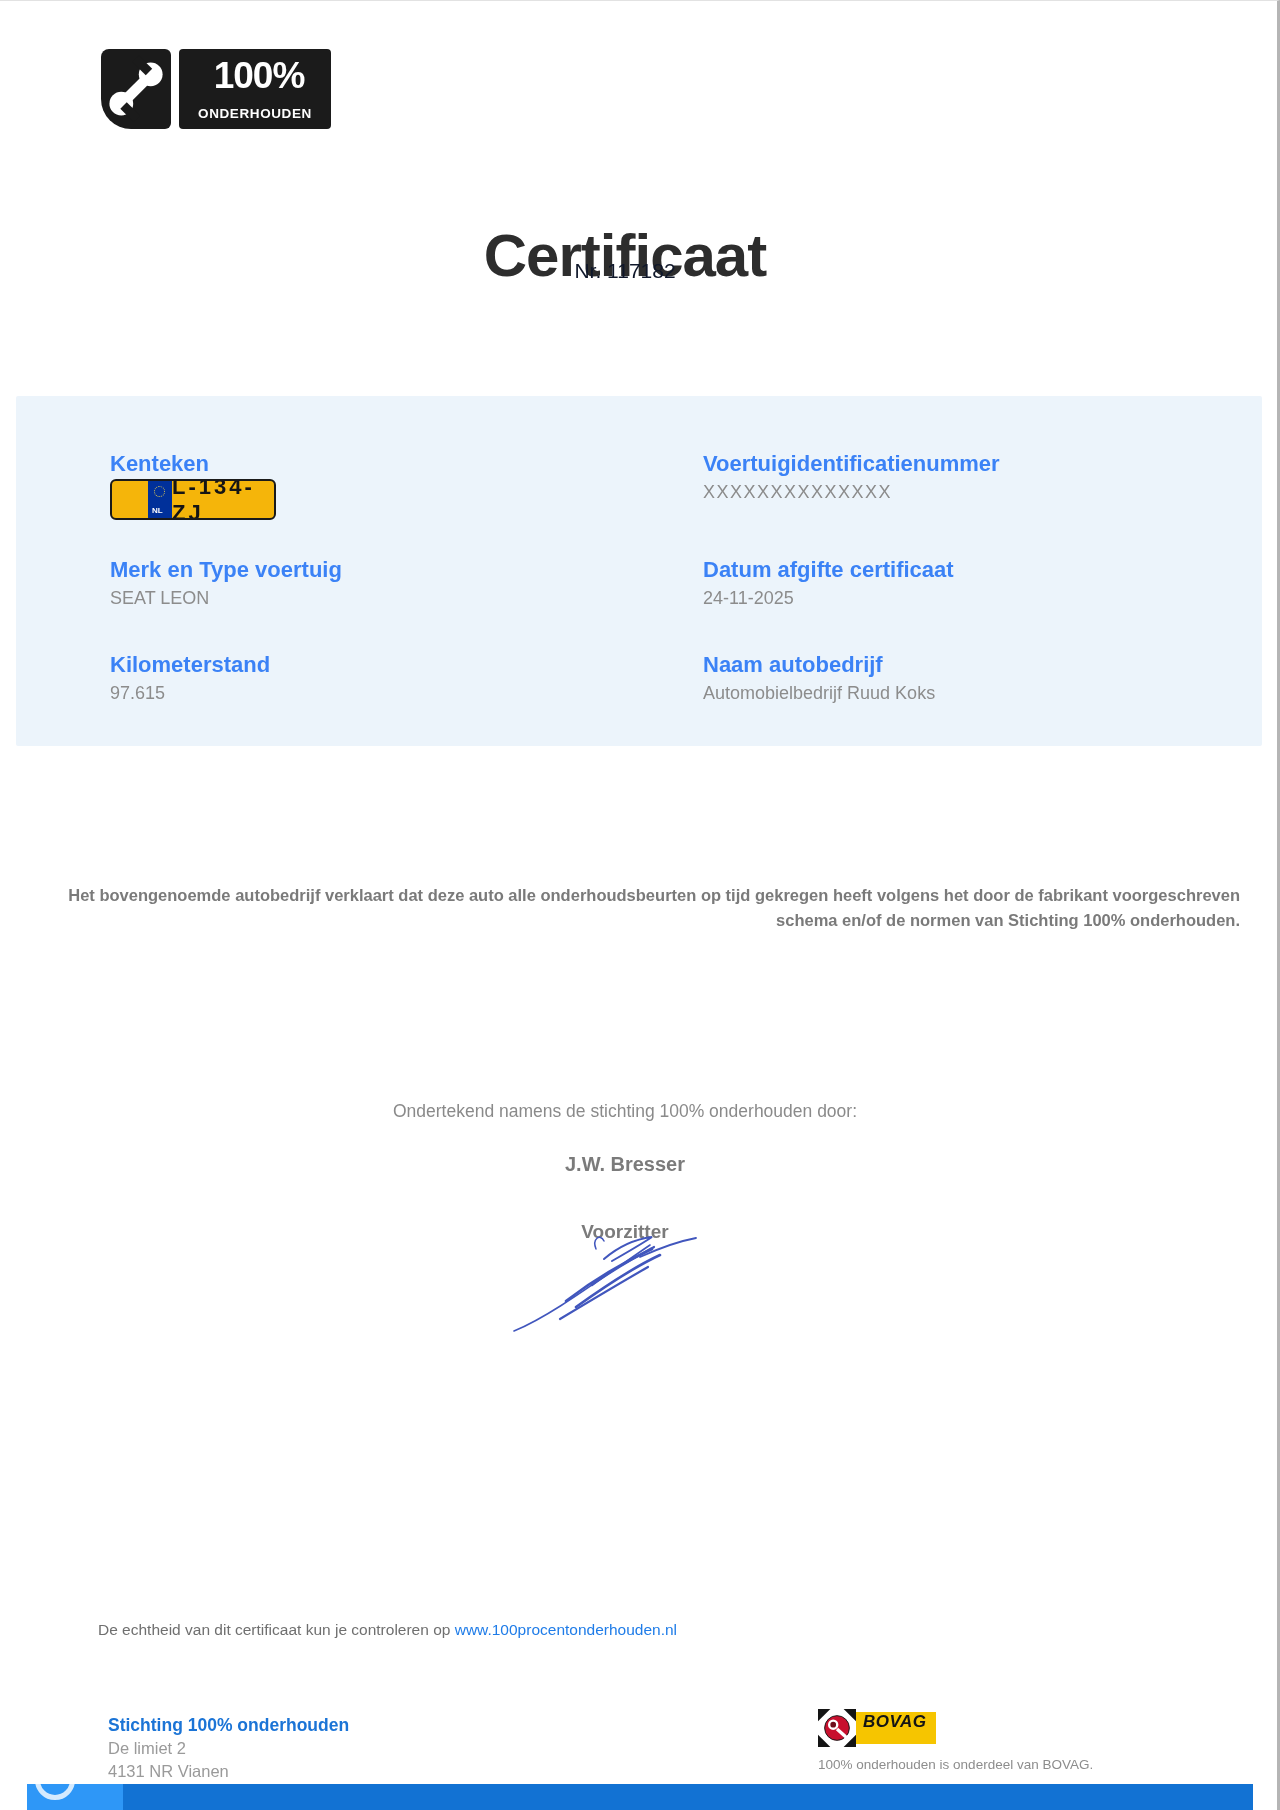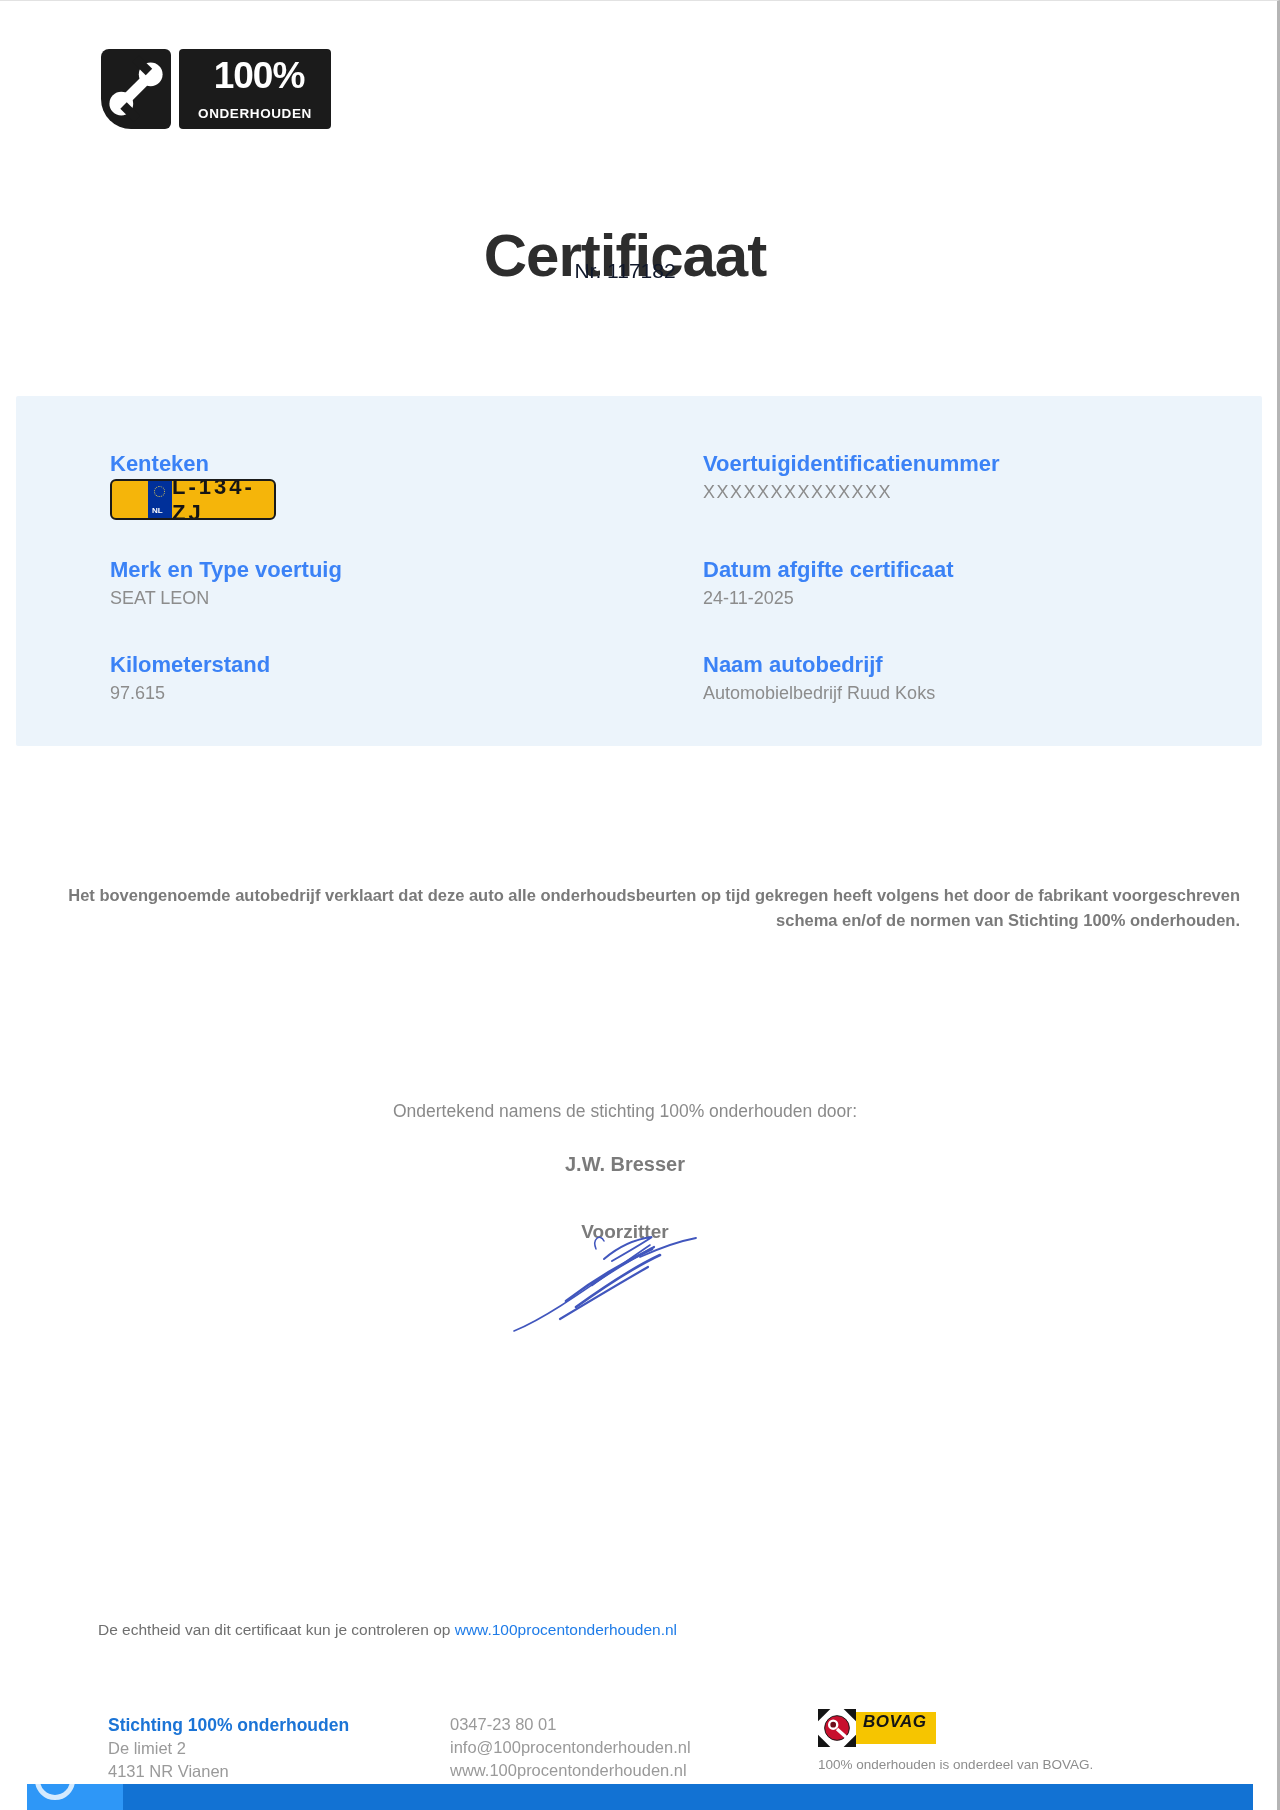--- a/index.html
+++ b/index.html
@@ -150,25 +150,20 @@
   <div class="verify">
     <span>De echtheid van dit certificaat kun je controleren op </span><a href="#">www.100procentonderhouden.nl</a>
   </div>
 
   <div class="f-org">
     <div class="f-org-name">Stichting 100% onderhouden</div>
     <div class="f-org-line">De limiet 2</div>
     <div class="f-org-line">4131 NR Vianen</div>
   </div>
 
-  <div class="f-contact">
-    <div class="f-contact-line">0347-23 80 01</div>
-    <div class="f-contact-line">info@100procentonderhouden.nl</div>
-    <div class="f-contact-line">www.100procentonderhouden.nl</div>
-  </div>
 
   <div class="f-bovag">
     <div class="bovag-logo">
       <div class="bovag-emblem">
         <svg viewBox="0 0 40 40" width="38" height="38">
           <rect width="40" height="40" fill="#ffffff"></rect>
           <path d="M0,0 L13,0 L0,13 Z" fill="#141414"></path>
           <path d="M40,0 L40,13 L27,0 Z" fill="#141414"></path>
           <path d="M0,40 L0,27 L13,40 Z" fill="#141414"></path>
           <path d="M40,40 L27,40 L40,27 Z" fill="#141414"></path>

